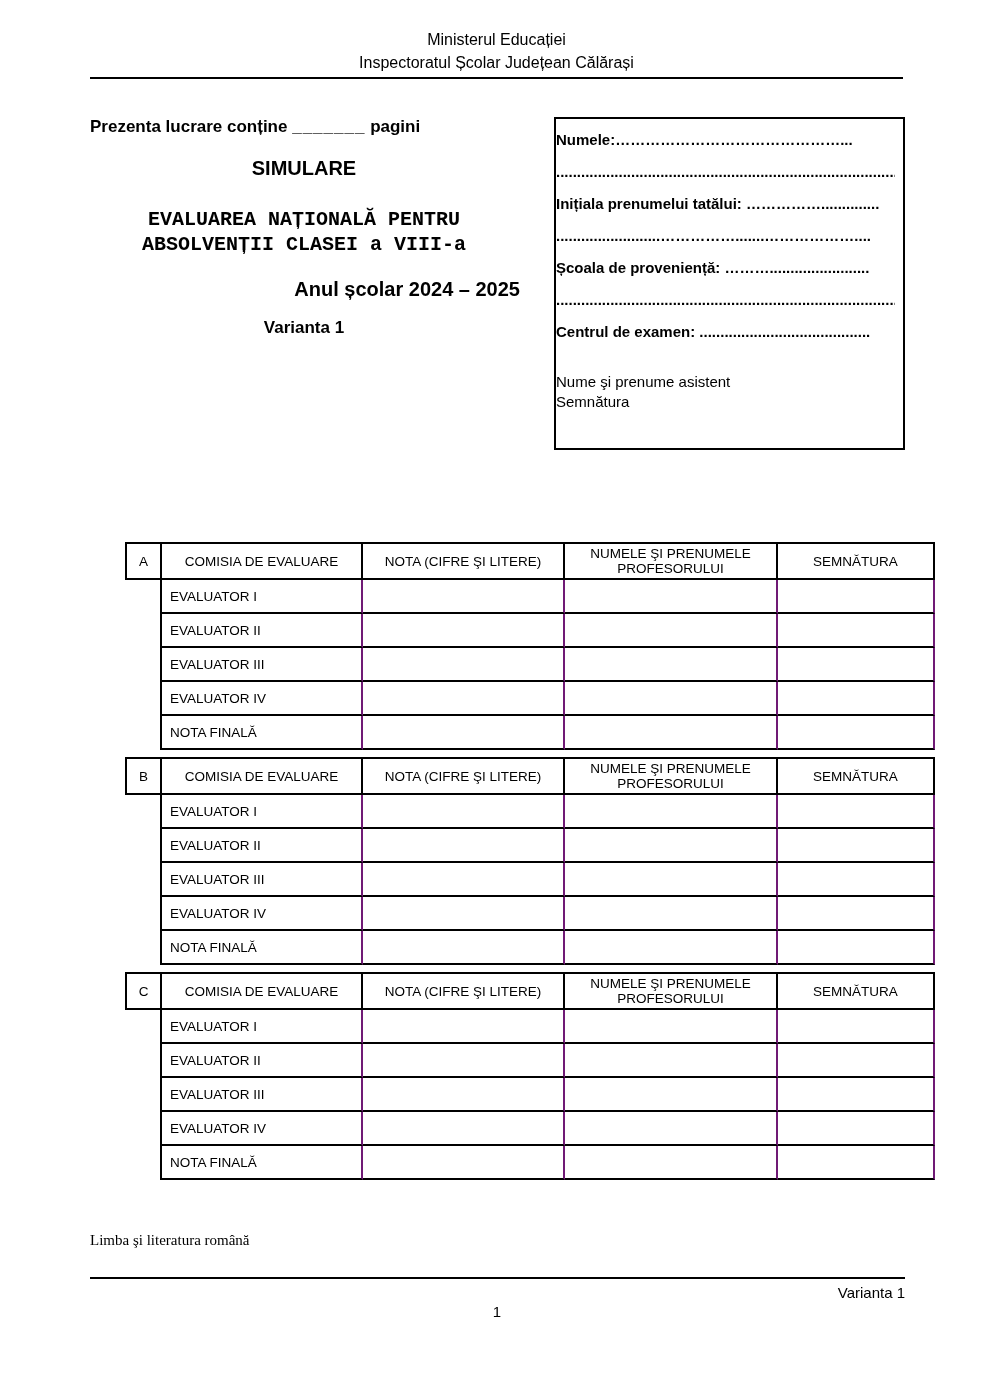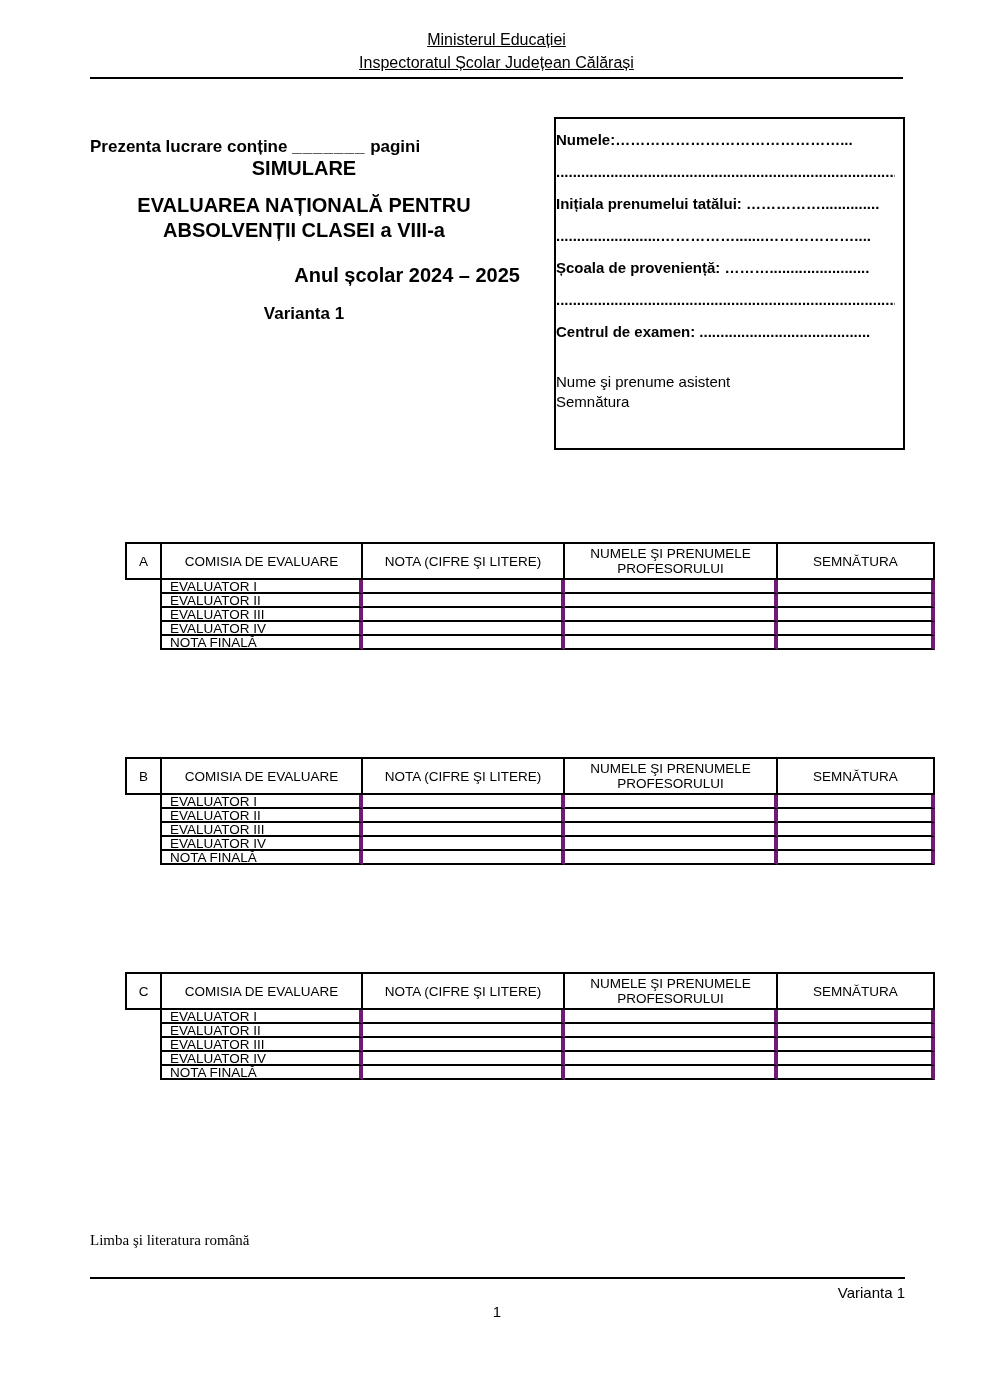--- a/index.html
+++ b/index.html
@@ -9,36 +9,36 @@
     background:#ffffff; color:#000;
     font-family:"Liberation Sans", sans-serif;
     overflow:hidden;
   }
   
   .doc-header {
     position:absolute; left:90px; top:28px; width:813px;
     text-align:center; font-size:16px;
     border-bottom:2px solid #000; padding-bottom:3px;
   }
-  .doc-header .hline { line-height:23px;text-decoration:underline; }
+  .doc-header .hline { line-height:23px; }
 
   
   .intro {
     position:absolute; left:90px; top:117px;
-    font-size:17px; font-weight:bold; white-space:nowrap;margin-top:20px;
+    font-size:17px; font-weight:bold; white-space:nowrap;
   }
   .intro .blank { letter-spacing:1px; }
 
   
   .title-block {
     position:absolute; left:88px; top:156px; width:432px;
     text-align:center; font-weight:bold;
   }
   .t-simulare { font-size:20px; line-height:24px; }
-  .t-exam { font-size:20px; line-height:25px; margin-top:13px; }
+  .t-exam { font-size:20px; line-height:25px; margin-top:27px;font-family:Liberation Mono, monospace; }
   .t-year { font-size:20px; line-height:24px; margin-top:20px;text-align:right; }
   .t-subject { font-size:20px; line-height:24px; margin-top:46px; }
   .t-variant { font-size:17px; line-height:20px; margin-top:17px; }
 
   
   .info-box {
     position:absolute; left:554px; top:117px; width:351px; height:333px;
     border:2px solid #000; padding:5px 8px 0 0;
     font-size:15px; font-weight:bold;
   }
@@ -57,21 +57,21 @@
     border-top:2px solid #000; border-left:2px solid #000;
   }
   .t-head .cell {
     height:36px; border-right:2px solid #000; border-bottom:2px solid #000;
     display:flex; align-items:center; justify-content:center;
     text-align:center; line-height:15px; padding:0 2px;
   }
   .t-body { margin-left:35px; width:775px; border-left:2px solid #000; }
   .t-row { display:grid; grid-template-columns:201px 202px 213px 157px; }
   .t-row .cell {
-    height:14px; border-right:4px solid #701a75; border-bottom:2px solid #000;
+    height:34px; border-right:2px solid #701a75; border-bottom:2px solid #000;
     display:flex; align-items:center;
   }
   .t-row .label { padding-left:8px; }
   .tbl-a { top:542px; }
   .tbl-b { top:757px; }
   .tbl-c { top:972px; }
 
   
   .footer-line { position:absolute; left:90px; top:1277px; width:815px; border-top:2px solid #000; }
   .footer-left  { position:absolute; left:90px;  top:1232px; font-size:15px;font-family:Liberation Serif, serif; }

